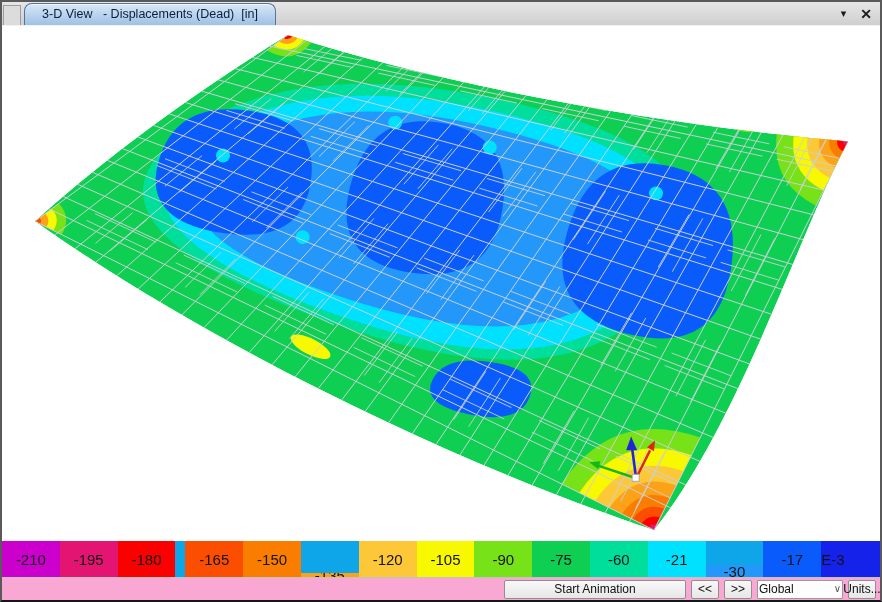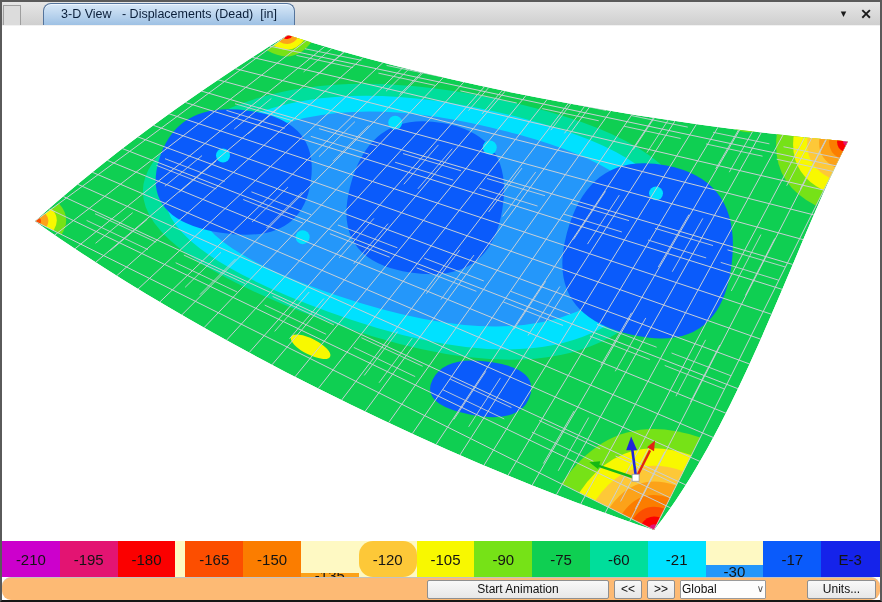--- a/index.html
+++ b/index.html
@@ -12,21 +12,21 @@
   .titlebar{
     height:23px;flex:0 0 23px;display:flex;align-items:flex-end;
     background:linear-gradient(#e6e6e6,#cfcfcf);
     position:relative;
   }
   .tab-spacer{
     width:18px;height:20px;margin-left:1px;background:#dcdcdc;
     border:1px solid #9e9e9e;border-bottom:none;box-sizing:border-box;
   }
   .view-tab{
-    margin-left:22px;width:252px;height:22px;box-sizing:border-box;
+    margin-left:3px;width:252px;height:22px;box-sizing:border-box;
     border:1px solid #54749c;border-bottom:none;border-radius:8px 8px 0 0;
     background:linear-gradient(#d8e8f8,#9ec1e4);
     box-shadow:inset 0 1px 0 #eef6ff;
     display:flex;align-items:center;justify-content:center;
   }
   .view-tab span{
     font-size:12.5px;color:#0b1f3a;white-space:pre;line-height:1;
   }
   .titlebar-controls{
     margin-left:auto;margin-right:8px;align-self:center;
@@ -36,42 +36,42 @@
   .dd-glyph{font-size:11px;}
   .close-glyph{font-size:14px;font-weight:bold;}
   
   .viewport{
     flex:0 0 515px;height:515px;background:#ffffff;position:relative;
     border-top:1px solid #f2f2f2;
   }
   .viewport svg{position:absolute;left:0;top:0;width:100%;height:100%;}
   
   .legend{
-    flex:0 0 36px;height:36px;display:flex;background:#fef9c3;
+    flex:0 0 36px;height:36px;display:flex;background:#0ea5e9;
   }
   .legend .band{
     flex:1 1 0;display:flex;align-items:center;justify-content:center;
     font-size:15px;color:#141414;overflow:hidden;
   }
-  .legend .band.cut{justify-content:center;padding-right:1px;}
+  .legend .band.cut{justify-content:flex-start;padding-right:1px;}
   
   .toolbar{
-    flex:1 1 auto;background:#fdba74;display:flex;align-items:center;
-    padding:0 4px;gap:5px;border-top:1px solid #c2c2c2;border-radius:9px;
+    flex:1 1 auto;background:#f9a8d4;display:flex;align-items:center;
+    padding:0 4px;gap:5px;border-top:1px solid #c2c2c2;
   }
   .tb-spacer{flex:1 1 auto;}
   .btn{
     height:19px;box-sizing:border-box;border:1px solid #8f8f8f;border-radius:2px;
     background:linear-gradient(#f8f8f8,#e7e7e7);
     font-size:12px;color:#111;display:flex;align-items:center;justify-content:center;
     font-family:"Liberation Sans",sans-serif;
   }
   .btn-start{width:182px;}
   .btn-step{width:28px;}
-  .btn-units{width:69px;margin-left:36px;}
+  .btn-units{width:28px;}
   .combo{
     width:86px;height:19px;box-sizing:border-box;border:1px solid #9a9a9a;
     background:#fdfdfd;display:flex;align-items:center;justify-content:space-between;
     padding:0 1px;font-size:12px;color:#111;border-radius:1px;
   }
   .combo .chev{color:#555;font-size:10px;line-height:1;}
 </style>
 </head>
 <body>
 
@@ -331,21 +331,21 @@
       </div>
       <div class="band" style="background: rgb(252, 78, 0); margin-left: 10px;">
         <span>-165</span>
       </div>
       <div class="band" style="background: rgb(251, 125, 0);">
         <span>-150</span>
       </div>
       <div class="band" style="background: rgb(252, 162, 25); margin-top: 32px;">
         <span>-135</span>
       </div>
-      <div class="band" style="background: rgb(253, 200, 56); border-radius: 14px;">
+      <div class="band" style="background: rgb(253, 200, 56);">
         <span>-120</span>
       </div>
       <div class="band" style="background: rgb(248, 248, 0);">
         <span>-105</span>
       </div>
       <div class="band" style="background: rgb(118, 226, 23);">
         <span>-90</span>
       </div>
       <div class="band" style="background: rgb(15, 207, 82);">
         <span>-75</span>

